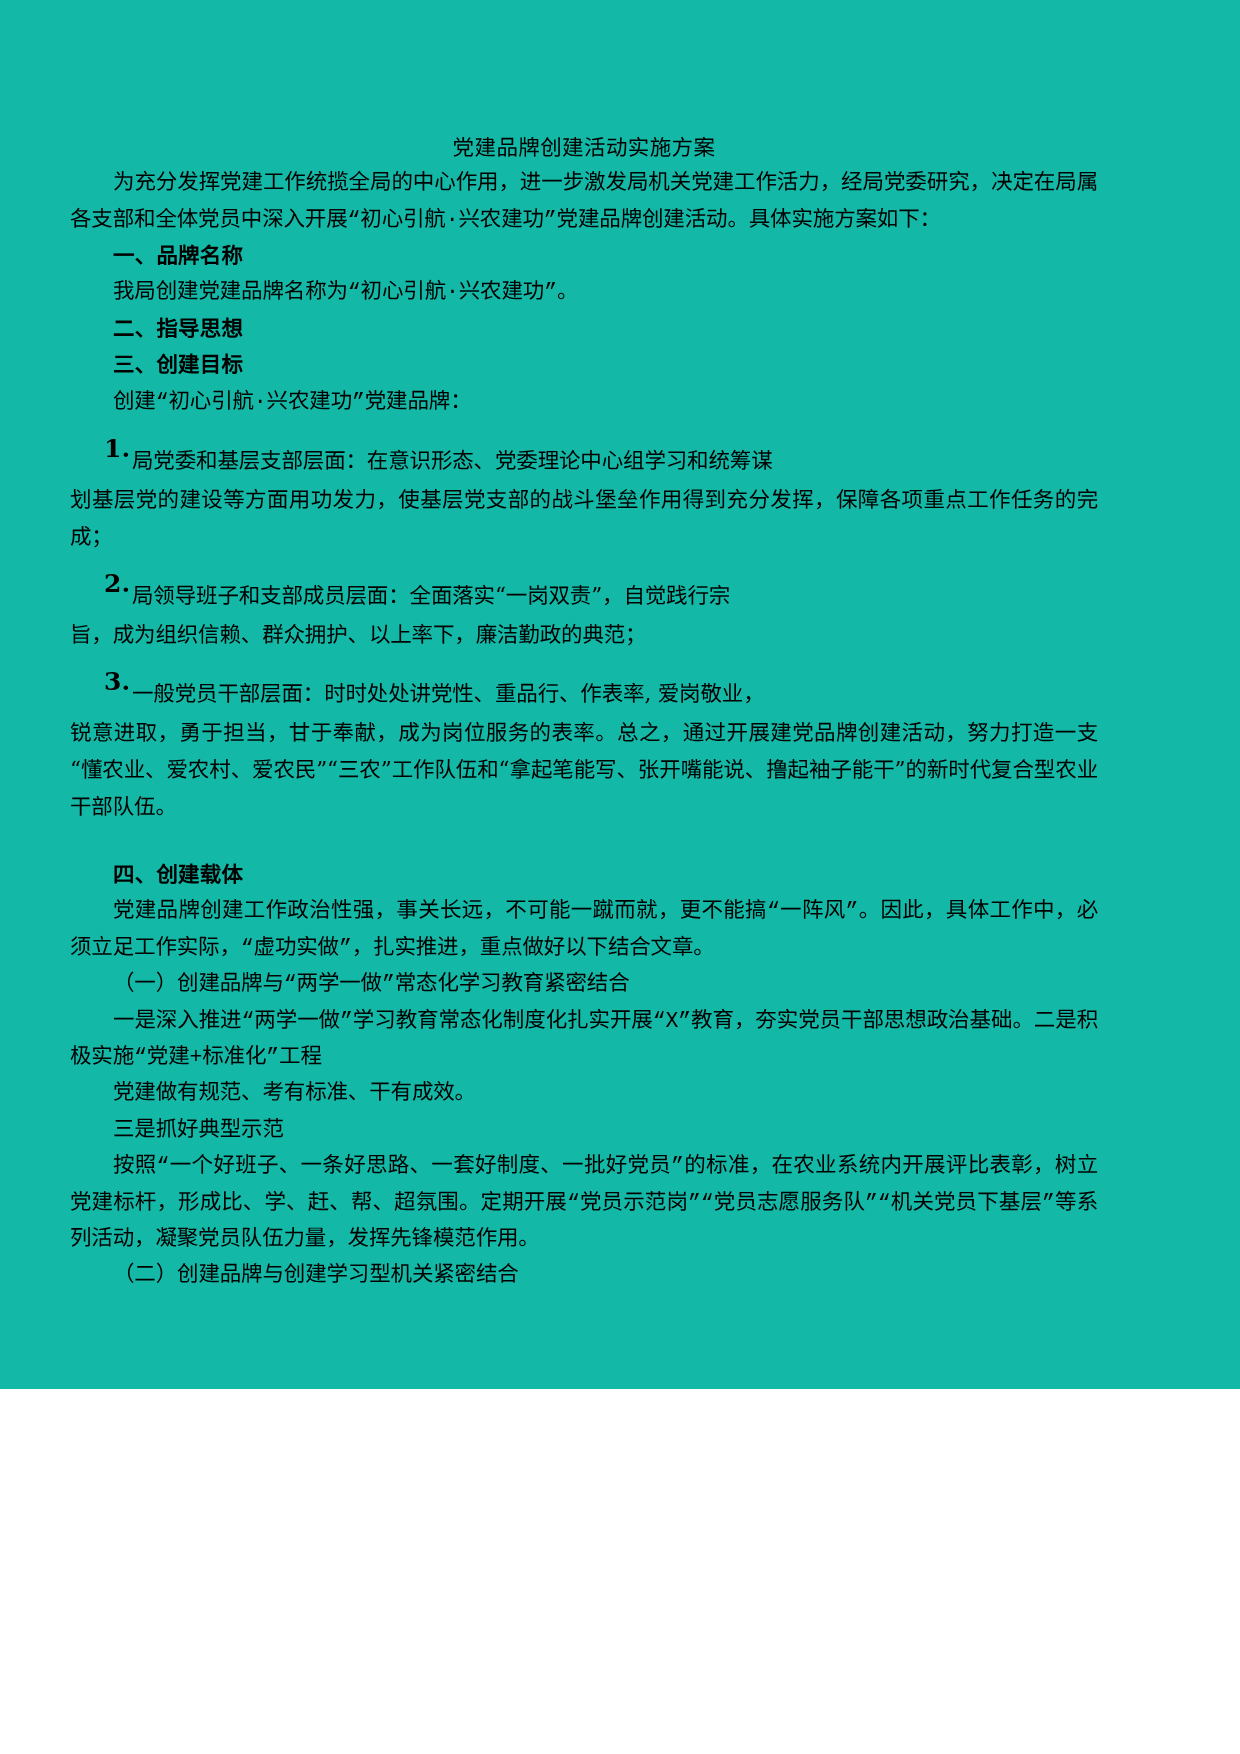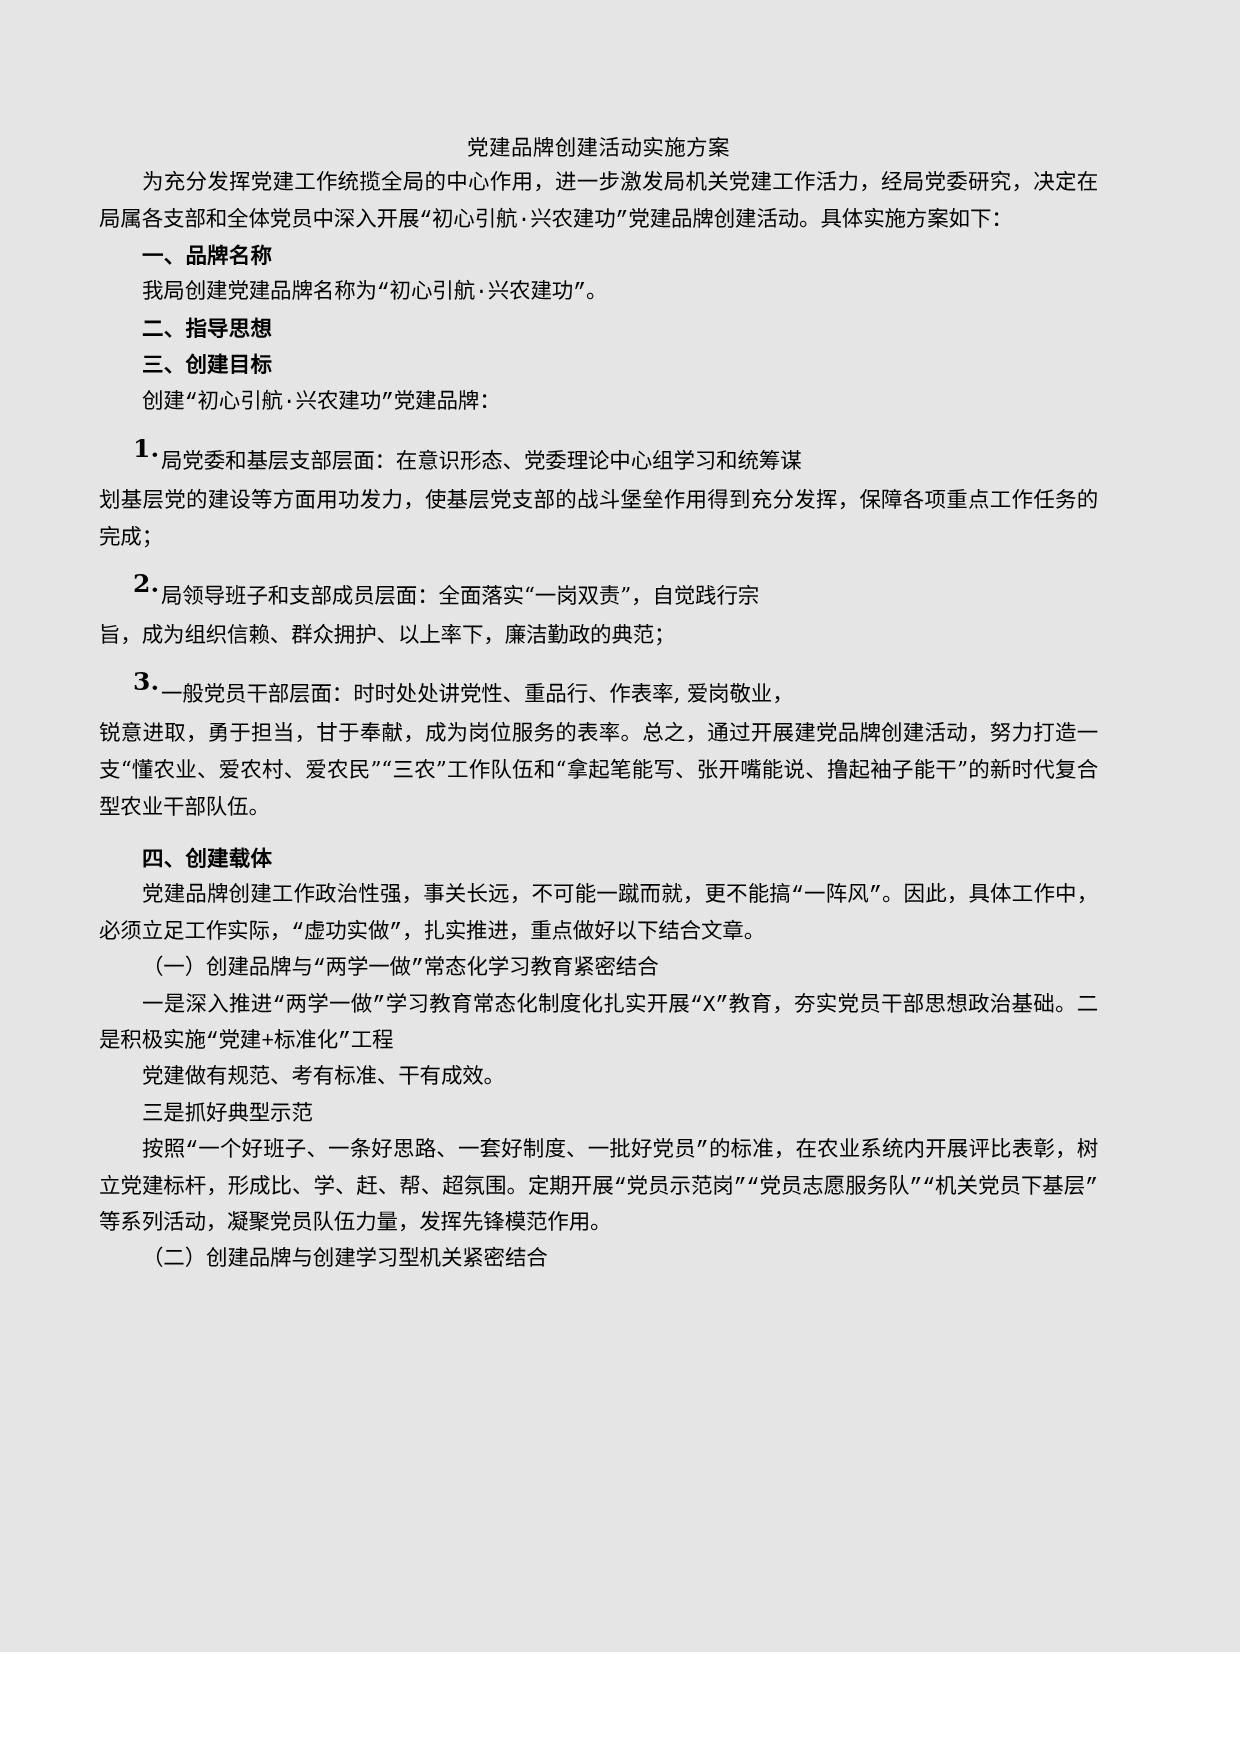--- a/index.html
+++ b/index.html
@@ -11,24 +11,24 @@
   body {
     width: 1240px;
     height: 1754px;
     font-family: "DejaVu Serif", "Liberation Serif", serif;
     color: #000000;
     -webkit-font-smoothing: antialiased;
   }
   .page {
     box-sizing: border-box;
     width: 1240px;
-    height: 1652px;
-    padding: 132px 142px 60px 99px;
+    height: 1389px;
+    padding: 132px 142px 60px 70px;
     position: relative;
-    background: #e5e5e5;
+    background: #14b8a6;
   }
   .doc-title {
     font-family: "DejaVu Sans", "Liberation Sans", sans-serif;
     font-size: 21.5px;
     font-weight: 400;
     text-align: center;
     line-height: 1.45;
     margin: 0 0 2px 0;
     letter-spacing: 0.4px;
   }
@@ -115,21 +115,21 @@
   <div class="goal-item">
     <span class="goal-num">2.</span>
     <span class="goal-body"><span>局领导班子和支部成员层面：全面落实“一岗双责”，自觉践行宗</span><span class="tail">旨，成为组织信赖、群众拥护、以上率下，廉洁勤政的典范；</span></span>
   </div>
 
   <div class="goal-item">
     <span class="goal-num">3.</span>
     <span class="goal-body"><span>一般党员干部层面：时时处处讲党性、重品行、作表率, 爱岗敬业，</span><span class="tail">锐意进取，勇于担当，甘于奉献，成为岗位服务的表率。总之，通过开展建党品牌创建活动，努力打造一支“懂农业、爱农村、爱农民”“三农”工作队伍和“拿起笔能写、张开嘴能说、撸起袖子能干”的新时代复合型农业干部队伍。</span></span>
   </div>
 
-  <p class="heading" style="margin-top:16px;">四、创建载体</p>
+  <p class="heading" style="margin-top:32px;">四、创建载体</p>
   <p class="para">党建品牌创建工作政治性强，事关长远，不可能一蹴而就，更不能搞“一阵风”。因此，具体工作中，必须立足工作实际，“虚功实做”，扎实推进，重点做好以下结合文章。</p>
 
   <p class="para indent1">（一）创建品牌与“两学一做”常态化学习教育紧密结合</p>
   <p class="para">一是深入推进“两学一做”学习教育常态化制度化扎实开展“X”教育，夯实党员干部思想政治基础。二是积极实施“党建+标准化”工程</p>
   <p class="para">党建做有规范、考有标准、干有成效。</p>
   <p class="para">三是抓好典型示范</p>
   <p class="para">按照“一个好班子、一条好思路、一套好制度、一批好党员”的标准，在农业系统内开展评比表彰，树立党建标杆，形成比、学、赶、帮、超氛围。定期开展“党员示范岗”“党员志愿服务队”“机关党员下基层”等系列活动，凝聚党员队伍力量，发挥先锋模范作用。</p>
 
   <p class="para indent1">（二）创建品牌与创建学习型机关紧密结合</p>
 

